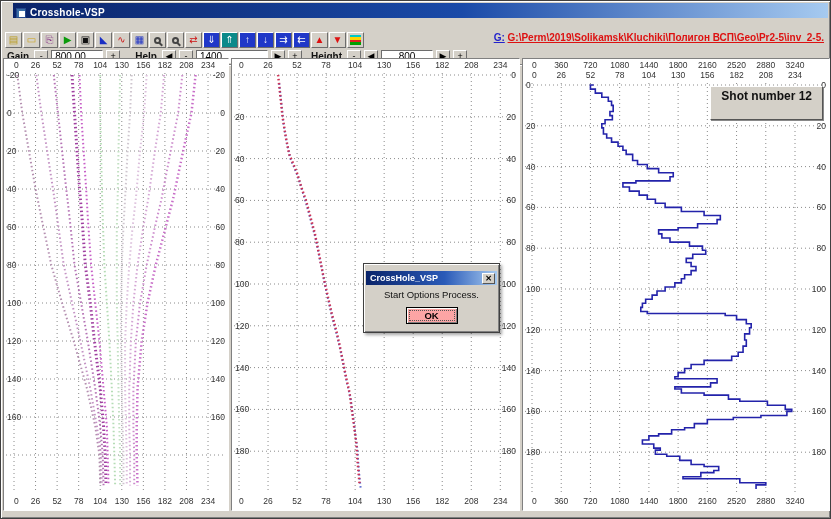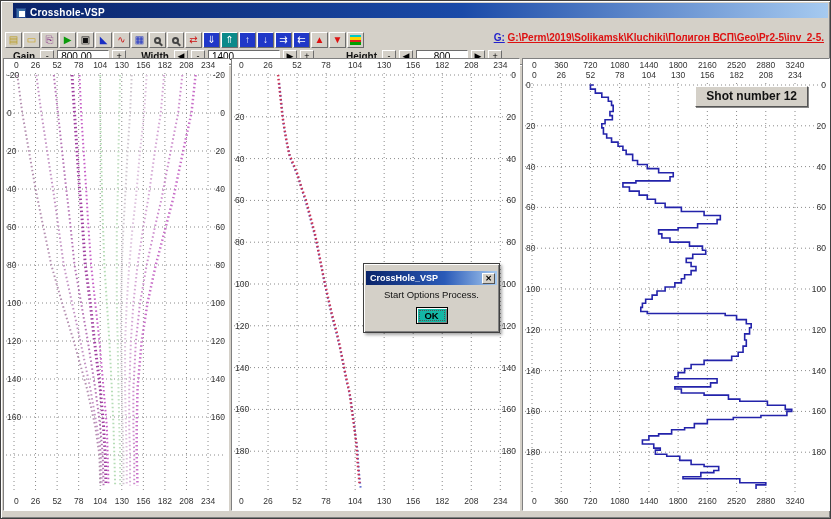--- a/index.html
+++ b/index.html
@@ -35,21 +35,21 @@
     display:flex; align-items:center; justify-content:center;
     font-size:10px; line-height:1; cursor:pointer; overflow:hidden;
   }
   .shape-magnifier { width:7px; height:7px; border:2px solid #444; border-radius:50%; position:relative; }
   .shape-magnifier::after { content:''; position:absolute; width:5px; height:2px; background:#444;
     right:-4px; bottom:-3px; transform:rotate(45deg); }
   .shape-rainbow { width:11px; height:10px;
     background:linear-gradient(180deg,#00c8c8 0 25%,#ffd400 25% 50%,#e02020 50% 75%,#00a000 75% 100%); }
   
   .controls {
-    position:absolute; left:8px; top:48px; right:2px; height:16px;
+    position:absolute; left:2px; top:48px; right:2px; height:16px;
     display:flex; align-items:center; gap:3px; padding-left:2px;
     border-bottom:1px solid #808080; box-shadow:0 1px 0 #fff;
   }
   .ctl-label { font-size:10px; font-weight:bold; color:#111; padding:0 2px; }
   .spin-btn {
     min-width:14px; height:13px; background:#d4d0c8; border:1px solid;
     border-color:#fff #6d6d6d #6d6d6d #fff; font-size:9px; line-height:11px;
     text-align:center; cursor:pointer; padding:0 1px;
   }
   .ctl-input {
@@ -66,21 +66,21 @@
   .path-drive { color:#2222cc; text-decoration:underline; }
   .path-text { color:#dd1111; text-decoration:underline; }
   
   .panels { position:absolute; left:0; top:57px; right:0; height:453px; }
   .panel {
     position:absolute; top:0; height:453px; background:#fff;
     border:1px solid; border-color:#808080 #fff #fff #808080;
   }
   .panel svg { display:block; }
   .shot-btn {
-    position:absolute; top:27px; right:21px; padding:2px 10px 3px;
+    position:absolute; top:27px; right:6px; padding:2px 10px 16px;
     background:#d4d0c8; border:1px solid; border-color:#fff #555 #555 #fff;
     box-shadow:1px 1px 0 #888; font-size:12px; font-weight:bold; color:#111; cursor:pointer;
     white-space:nowrap;
   }
   
   .dialog {
     position:absolute; left:362px; top:262px; width:137px; height:70px;
     background:#d4d0c8; border:1px solid #404040;
     box-shadow:inset 1px 1px 0 #fff, inset -1px -1px 0 #808080, 2px 2px 3px rgba(0,0,0,.35);
   }
@@ -92,21 +92,21 @@
   .dialog-title { color:#fff; font-size:9px; font-weight:bold; }
   .dialog-close {
     width:13px; height:11px; background:#d4d0c8; border:1px solid;
     border-color:#fff #555 #555 #fff; font-size:8px; font-weight:bold; line-height:9px;
     text-align:center; cursor:pointer;
   }
   .dialog-message { position:absolute; top:25px; left:0; right:0; text-align:center;
     font-size:9.5px; color:#111; }
   .dialog-ok {
     position:absolute; left:50%; transform:translateX(-50%); bottom:8px;
-    width:32px; height:17px; background:#14b8a6;
+    width:52px; height:17px; background:#fca5a5;
     border:1px solid #000; box-shadow:inset 1px 1px 0 #fff, inset -1px -1px 0 #808080;
     font-size:9.5px; font-weight:bold; cursor:pointer; outline:1px dotted #555; outline-offset:-4px;
   }
 </style>
 </head>
 <body>
 
 <div class="window">
 
   <div class="titlebar">
@@ -148,28 +148,28 @@
     <span class="path-drive">G:</span>
     <span class="path-text">G:\Perm\2019\Solikamsk\Kluchiki\Полигон ВСП\Geo\Pr2-5\inv_2-5.</span>
   </div>
 
   <div class="controls">
     <span class="ctl-label">Gain</span>
     <button class="spin-btn">-</button>
     <input class="ctl-input gain-input" value="800.00" style="">
     <button class="spin-btn">+</button>
 
-    <span class="ctl-label" style="margin-left:10px">Width</span>
+    <span class="ctl-label" style="margin-left:10px">Help</span>
     <button class="spin-btn">◀</button>
     <button class="spin-btn">-</button>
     <input class="ctl-input width-input" value="1400" style="">
     <button class="spin-btn">▶</button>
     <button class="spin-btn">+</button>
 
-    <span class="ctl-label" style="margin-left:27px">Height</span>
+    <span class="ctl-label" style="margin-left:4px">Height</span>
     <button class="spin-btn">-</button>
     <button class="spin-btn">◀</button>
     <input class="ctl-input height-input" value="800" style="">
     <button class="spin-btn">▶</button>
     <button class="spin-btn">+</button>
   </div>
 
   <div class="panels">
     <div class="panel" id="panel-left" style="left:2px;  width:226px;">
         <svg width="224" height="451">

